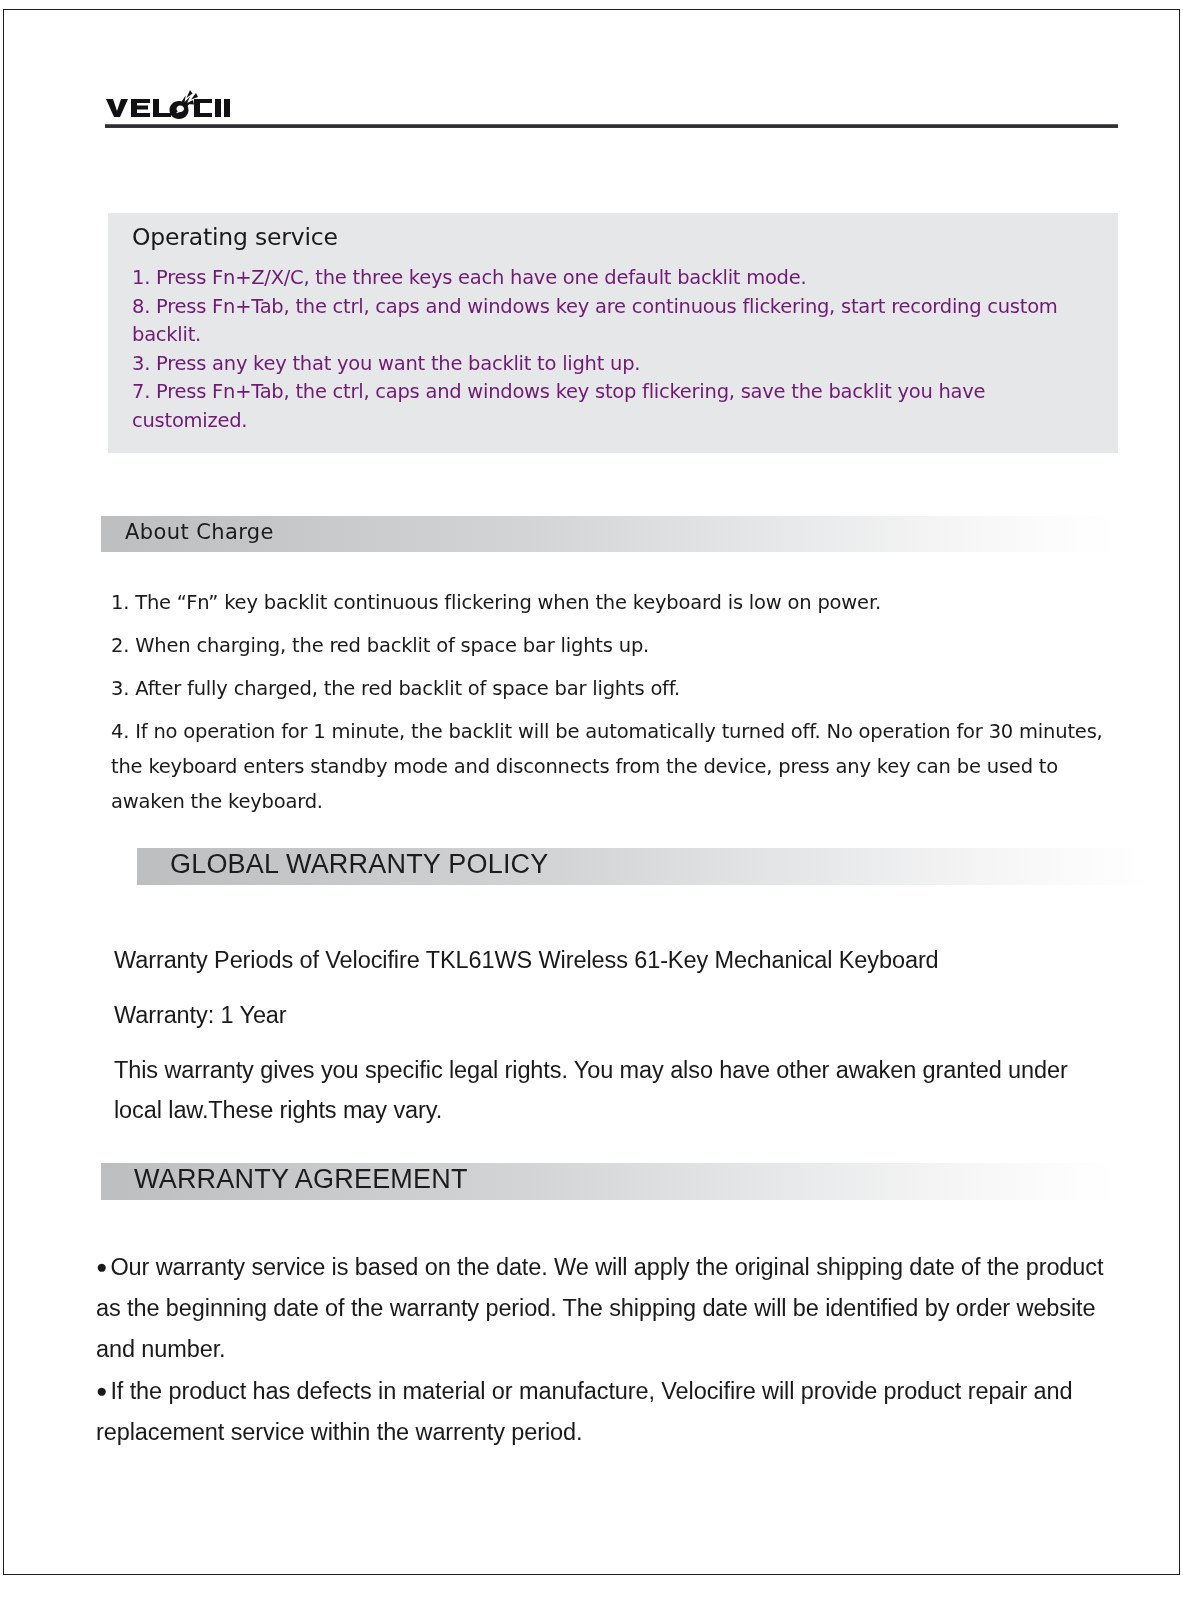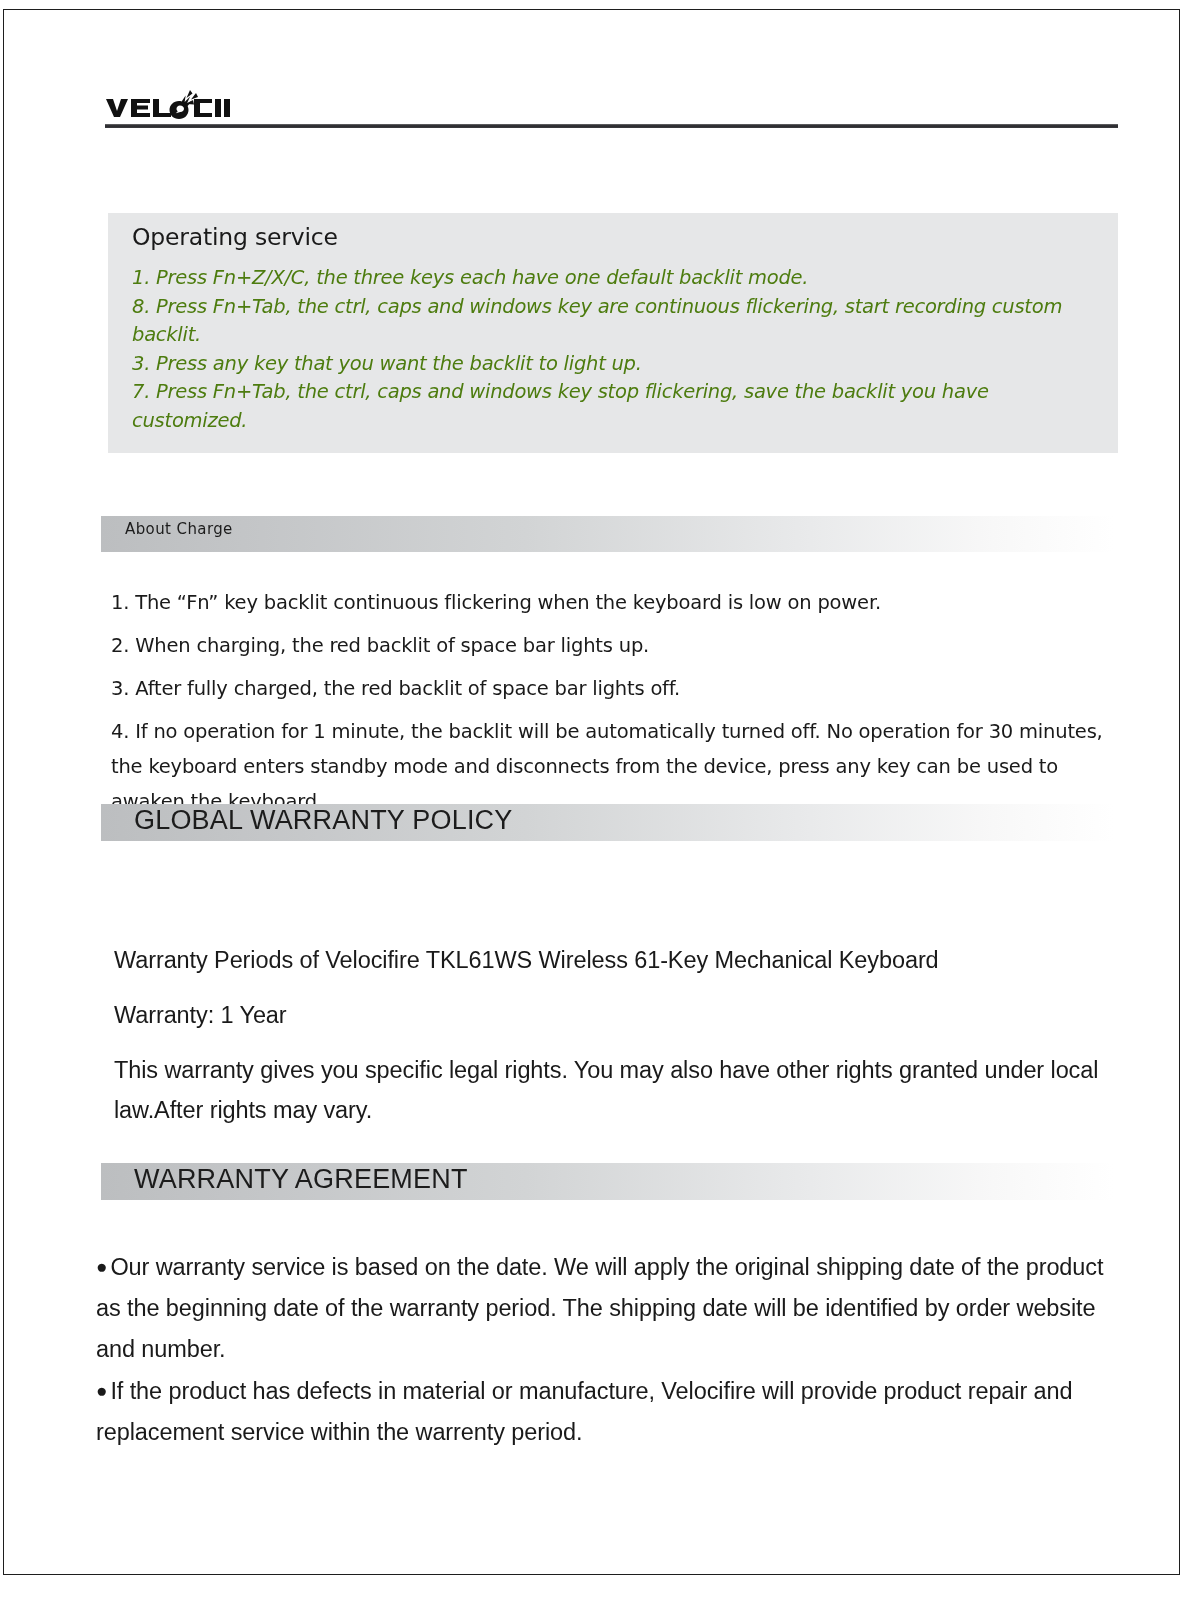--- a/index.html
+++ b/index.html
@@ -72,23 +72,22 @@
     white-space: nowrap;
   }
   .panel-body {
     position: absolute;
     left: 24px;
     top: 51px;
     right: 18px;
     font-family: "DejaVu Sans", sans-serif;
     font-size: 19.5px;
     line-height: 28.5px;
-    color: #4d7c0f;
+    color: #701a75;
     letter-spacing: -0.25px;
-    font-style: italic;
   }
   .panel-body p { margin: 0; }
 
   
   .bar {
     position: absolute;
     left: 97px;
     width: 1013px;
     background: linear-gradient(to right, #bcbec0 0%, #c3c5c7 14%, #d2d4d5 42%, #e9eaeb 70%, #f8f8f8 88%, #ffffff 100%);
   }
@@ -100,28 +99,29 @@
 
   
   #bar-about-charge {
     top: 506px;
     height: 36px;
   }
   #bar-about-charge .bar-label {
     left: 24px;
     top: 4px;
     font-family: "DejaVu Sans", sans-serif;
-    font-size: 15px;
+    font-size: 21px;
     letter-spacing: 0.4px;
   }
 
   
   #bar-global-warranty {
-    top: 794px;
+    top: 838px;
     height: 37px;
+    margin-left: 36px;
   }
   #bar-global-warranty .bar-label {
     left: 33px;
     top: 1px;
     font-family: "Liberation Sans", sans-serif;
     font-size: 27px;
     letter-spacing: 0.2px;
   }
 
   
@@ -249,21 +249,21 @@
     <p>3. After fully charged, the red backlit of space bar lights off.</p>
     <p>4. If no operation for 1 minute, the backlit will be automatically turned off. No operation for 30 minutes, the keyboard enters standby mode and disconnects from the device, press any key can be used to awaken the keyboard.</p>
   </div>
 
   <div class="bar" id="bar-global-warranty">
     <div class="bar-label">GLOBAL WARRANTY POLICY</div>
   </div>
   <div class="policy-body">
     <p>Warranty Periods of Velocifire TKL61WS Wireless 61-Key Mechanical Keyboard</p>
     <p>Warranty: 1 Year</p>
-    <p>This warranty gives you specific legal rights. You may also have other rights granted under local law.After rights may vary.</p>
+    <p>This warranty gives you specific legal rights. You may also have other awaken granted under local law.These rights may vary.</p>
   </div>
 
   <div class="bar" id="bar-warranty-agreement">
     <div class="bar-label">WARRANTY AGREEMENT</div>
   </div>
   <div class="agreement-body">
     <p><span class="bullet-dot">●</span><span>Our warranty service is based on the date. We will apply the original shipping date of the product as the beginning date of the warranty period. The shipping date will be identified by order website and number.</span></p>
     <p><span class="bullet-dot">●</span><span>If the product has defects in material or manufacture, Velocifire will provide product repair and replacement service within the warrenty period.</span></p>
   </div>
 

